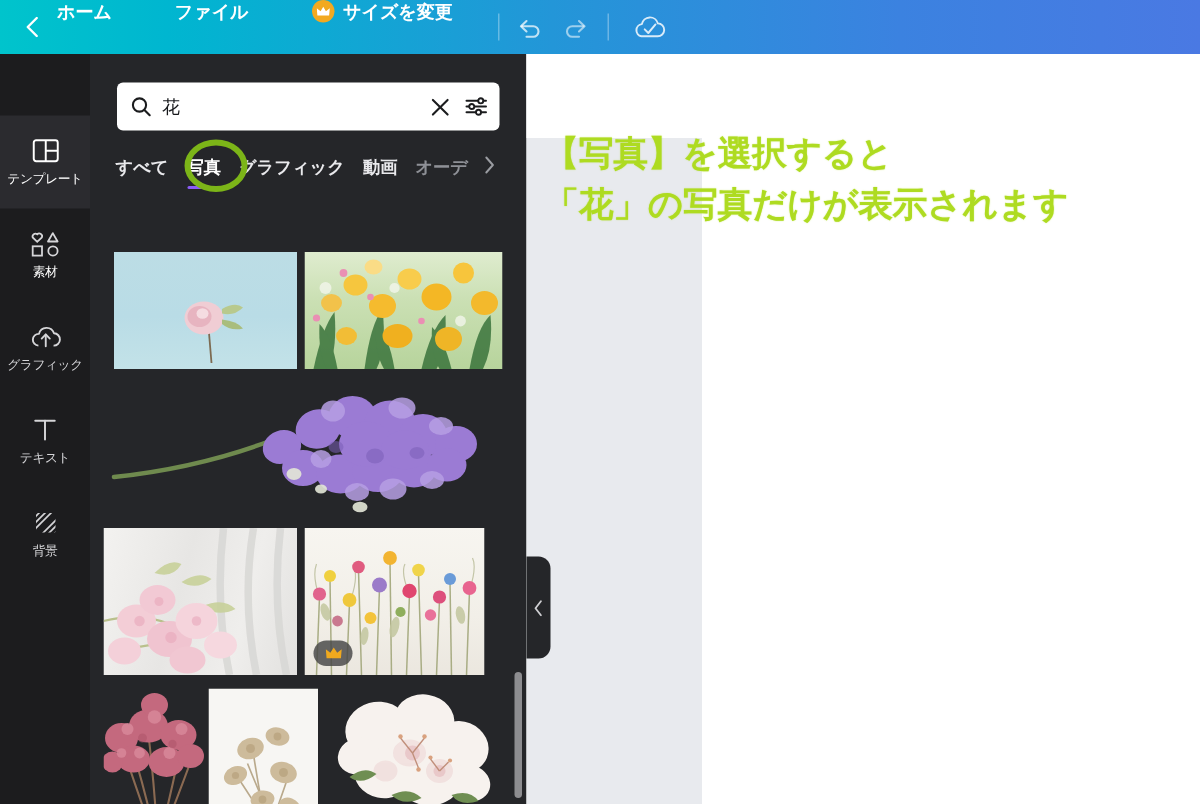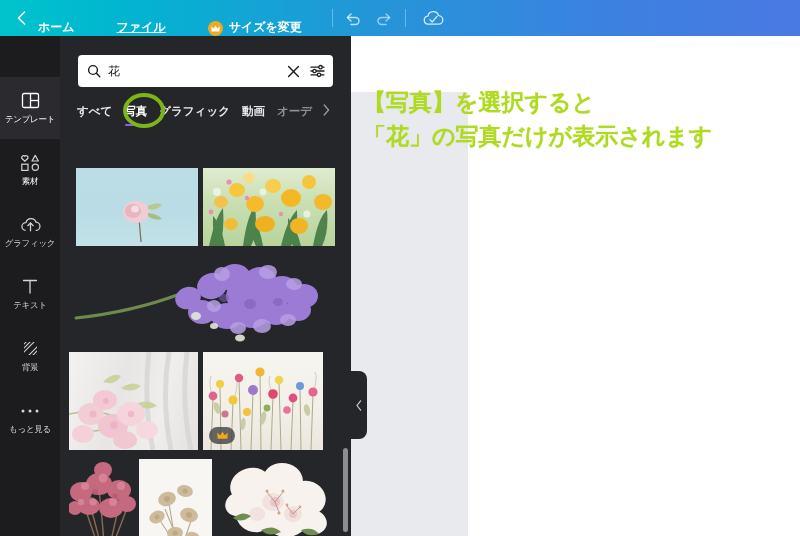--- a/index.html
+++ b/index.html
@@ -12,21 +12,21 @@
   #app { position: relative; width: 800px; height: 536px; }
 
   
   #header {
     position: absolute; left: 0; top: 0;
     width: 800px; height: 36px;
     background: linear-gradient(90deg, #00c4cc 0%, #00b6d0 14%, #2396d8 46%, #3b82e0 75%, #4a79e3 100%);
     display: flex; align-items: center;
   }
   .hdr-btn {
-    display: flex; align-items: flex-end; gap: 6px;
+    display: flex; align-items: flex-start; gap: 6px;
     height: 36px; padding: 0 10px;
     color: #ffffff; font-size: 12px; font-weight: bold;
     white-space: nowrap; cursor: pointer;
   }
   #back-chevron { margin-left: 14px; width: 14px; display:flex; align-items:center; justify-content:center; cursor:pointer;}
   .crown-badge {
     width: 15px; height: 15px; border-radius: 50%;
     background: #f2a920; display: inline-flex;
     align-items: center; justify-content: center; flex: none;
   }
@@ -167,21 +167,21 @@
 
   <div id="header">
     <div id="back-chevron">
       <svg width="9" height="14" viewBox="0 0 9 14">
           <path d="M7.5 1 L1.5 7 L7.5 13" stroke="#ffffff" stroke-width="1.6" fill="none" stroke-linecap="round" stroke-linejoin="round"></path>
         </svg>
     </div>
     <div class="hdr-btn">
       <span>ホーム</span>
     </div>
-    <div class="hdr-btn" style="margin-left:22px;text-decoration:underline;">
+    <div class="hdr-btn" style="margin-left:22px;">
       <span>ファイル</span>
     </div>
     <div class="hdr-btn" style="margin-left:22px;">
       <span class="crown-badge">
         <svg width="9" height="8" viewBox="0 0 10 9">
             <path d="M0.6 7.2 L0.1 1.6 L3 3.9 L5 0.6 L7 3.9 L9.9 1.6 L9.4 7.2 Z" fill="#ffffff"></path>
           </svg>
       </span>
       <span>サイズを変更</span>
     </div>
@@ -275,30 +275,20 @@
               <line x1="6" y1="22" x2="22" y2="6"></line>
               <line x1="10" y1="22" x2="22" y2="10"></line>
               <line x1="14" y1="22" x2="22" y2="14"></line>
             </g>
           </g>
         </svg>
       </span>
       <span class="rail-label">背景</span>
     </div>
 
-    <div class="rail-item">
-      <span class="rail-icon">
-        <svg width="20" height="6" viewBox="0 0 20 6">
-          <circle cx="3" cy="3" r="1.5" fill="#d5d5d8"></circle>
-          <circle cx="10" cy="3" r="1.5" fill="#d5d5d8"></circle>
-          <circle cx="17" cy="3" r="1.5" fill="#d5d5d8"></circle>
-        </svg>
-      </span>
-      <span class="rail-label">もっと見る</span>
-    </div>
   </div>
 
   <div id="panel">
 
     <div id="search-wrap">
       <span class="sbox-icon">
         <svg width="14" height="14" viewBox="0 0 14 14">
           <circle cx="6" cy="6" r="4.4" stroke="#1b1c1e" stroke-width="1.4" fill="none"></circle>
           <line x1="9.3" y1="9.3" x2="12.8" y2="12.8" stroke="#1b1c1e" stroke-width="1.4" stroke-linecap="round"></line>
         </svg>

